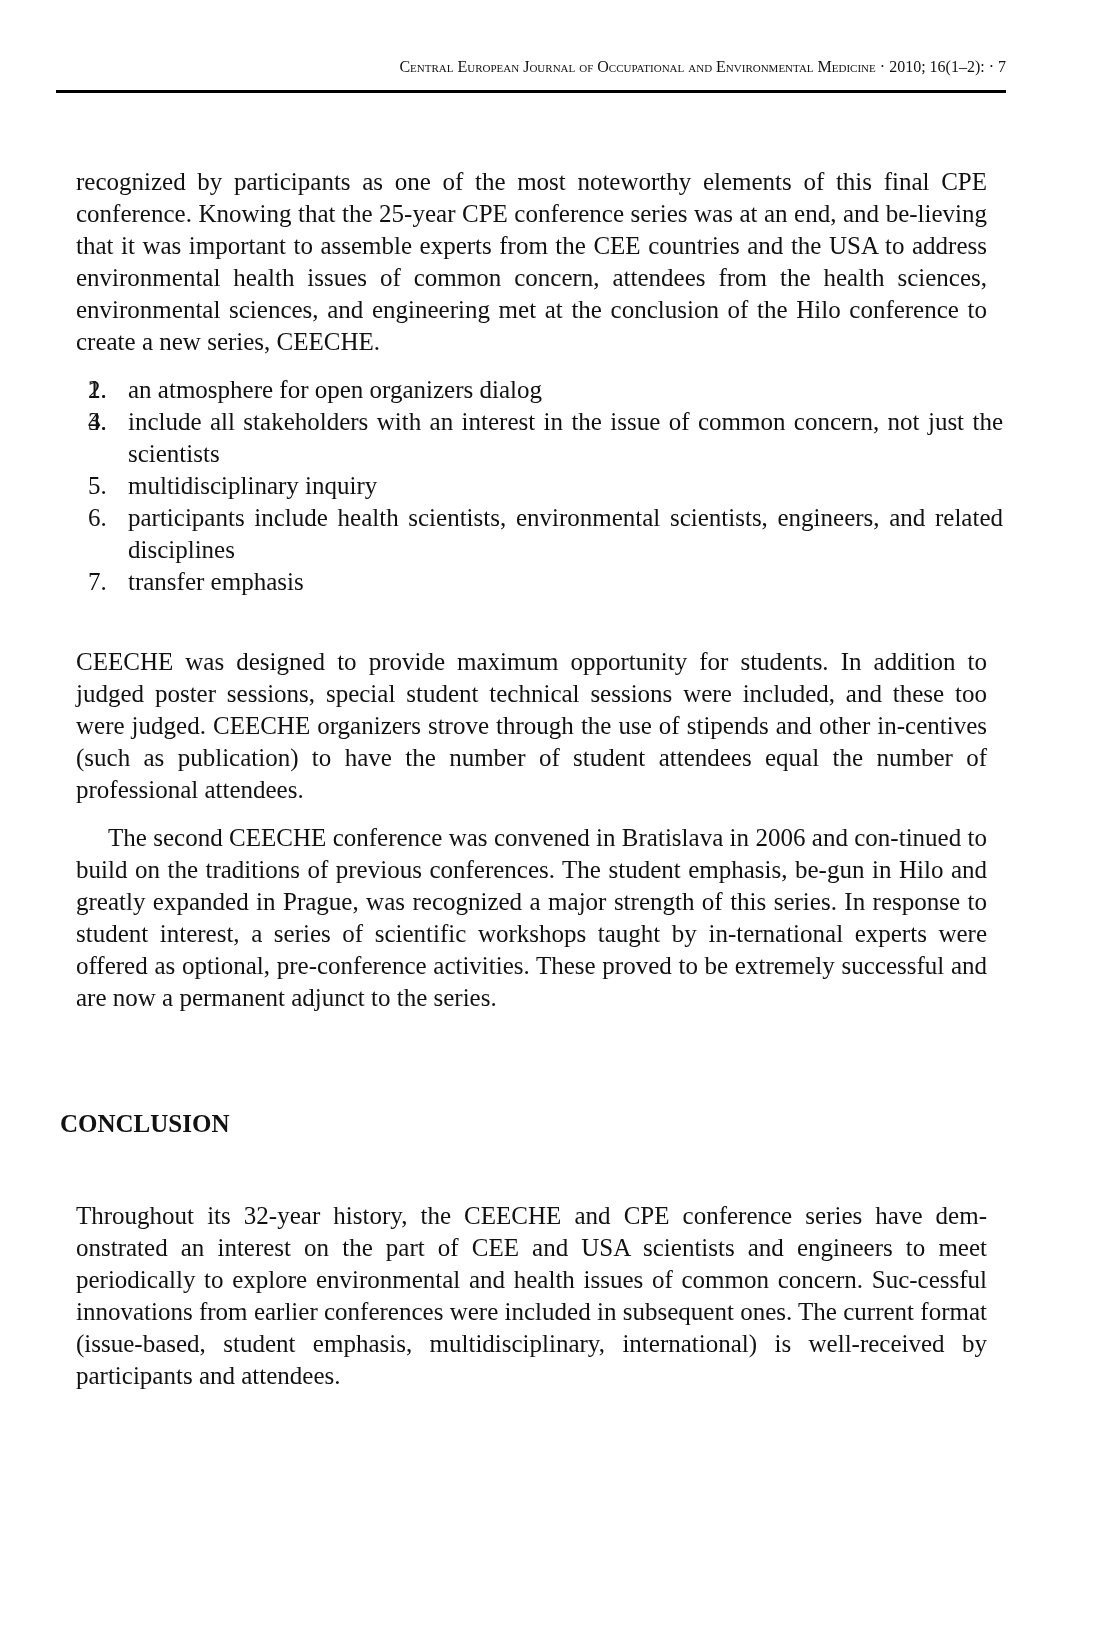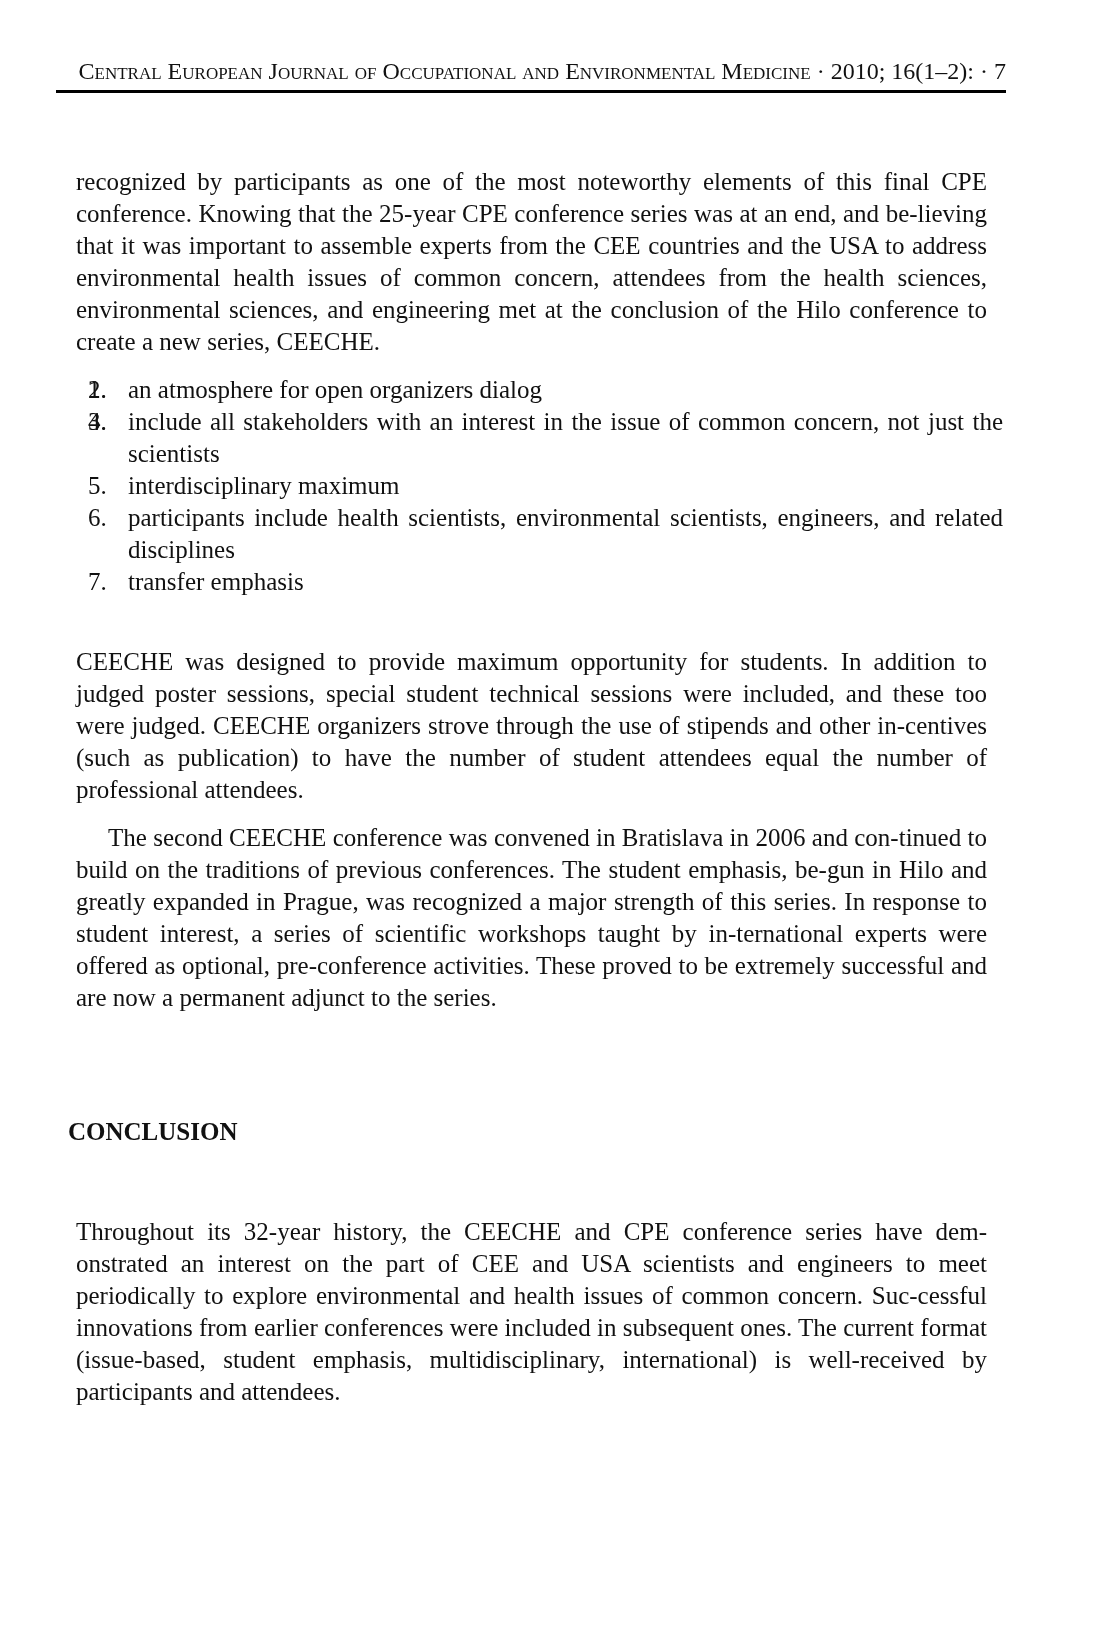--- a/index.html
+++ b/index.html
@@ -1,51 +1,51 @@
 <!DOCTYPE html>
 <html><head>
 <meta charset="utf-8">
 <style>
   html, body { margin: 0; padding: 0; background: #ffffff; }
   body { width: 1110px; height: 1636px; position: relative; overflow: hidden;
          font-family: "Liberation Serif", "DejaVu Serif", serif; color: #111; }
   .header { position: absolute; left: 56px; width: 950px; top: 58px; height: 34px;
-            text-align: right; font-size: 24px; letter-spacing: 0px; }
+            text-align: right; font-size: 16px; letter-spacing: 0px; }
   .header .sc { font-variant: small-caps; }
   .rule { position: absolute; left: 56px; width: 950px; top: 90px; height: 3px; background: #000; }
   .content { position: absolute; left: 60px; width: 943px; top: 150px;
              font-size: 25px; line-height: 32px; text-align: justify; }
   .content p { margin: 16px; }
   .content p.indent { text-indent: 32px; }
   ol.traditions { margin: 0; padding: 0; list-style: none; }
   ol.traditions li { position: relative; padding-left: 68px; text-align: justify; }
   ol.traditions li .num { position: absolute; left: 28px; top: 0; }
   .spacer { height: 32px; }
   .spacer-lg { height: 78px; }
-  h2.section { font-size: 25px; font-weight: bold; margin: 8px; line-height: 32px; }
+  h2.section { font-size: 25px; font-weight: bold; margin: 0; line-height: 32px; }
   .spacer-md { height: 44px; }
 </style>
 </head>
 <body>
 
 <div class="header">
   <span class="sc">Central European Journal of Occupational and Environmental Medicine</span>
   <span>· 2010; 16(1–2): · 7</span>
 </div>
 <div class="rule"></div>
 
 <div class="content">
   <p>recognized by participants as one of the most noteworthy elements of this final CPE conference. Knowing that the 25-year CPE conference series was at an end, and be-lieving that it was important to assemble experts from the CEE countries and the USA to address environmental health issues of common concern, attendees from the health sciences, environmental sciences, and engineering met at the conclusion of the Hilo conference to create a new series, CEECHE.</p>
 
   <ol class="traditions">
     <li><span class="num">1.</span></li>
     <li><span class="num">2.</span><span>an atmosphere for open organizers dialog</span></li>
     <li><span class="num">3.</span></li>
     <li><span class="num">4.</span><span>include all stakeholders with an interest in the issue of common concern, not just the scientists</span></li>
-    <li><span class="num">5.</span><span>interdisciplinary maximum</span></li>
+    <li><span class="num">5.</span><span>multidisciplinary inquiry</span></li>
     <li><span class="num">6.</span><span>participants include health scientists, environmental scientists, engineers, and related disciplines</span></li>
     <li><span class="num">7.</span><span>transfer emphasis</span></li>
   </ol>
 
   <div class="spacer"></div>
 
   <p>CEECHE was designed to provide maximum opportunity for students. In addition to judged poster sessions, special student technical sessions were included, and these too were judged. CEECHE organizers strove through the use of stipends and other in-centives (such as publication) to have the number of student attendees equal the number of professional attendees.</p>
   <p class="indent">The second CEECHE conference was convened in Bratislava in 2006 and con-tinued to build on the traditions of previous conferences. The student emphasis, be-gun in Hilo and greatly expanded in Prague, was recognized a major strength of this series. In response to student interest, a series of scientific workshops taught by in-ternational experts were offered as optional, pre-conference activities. These proved to be extremely successful and are now a permanent adjunct to the series.</p>
 
   <div class="spacer-lg"></div>

